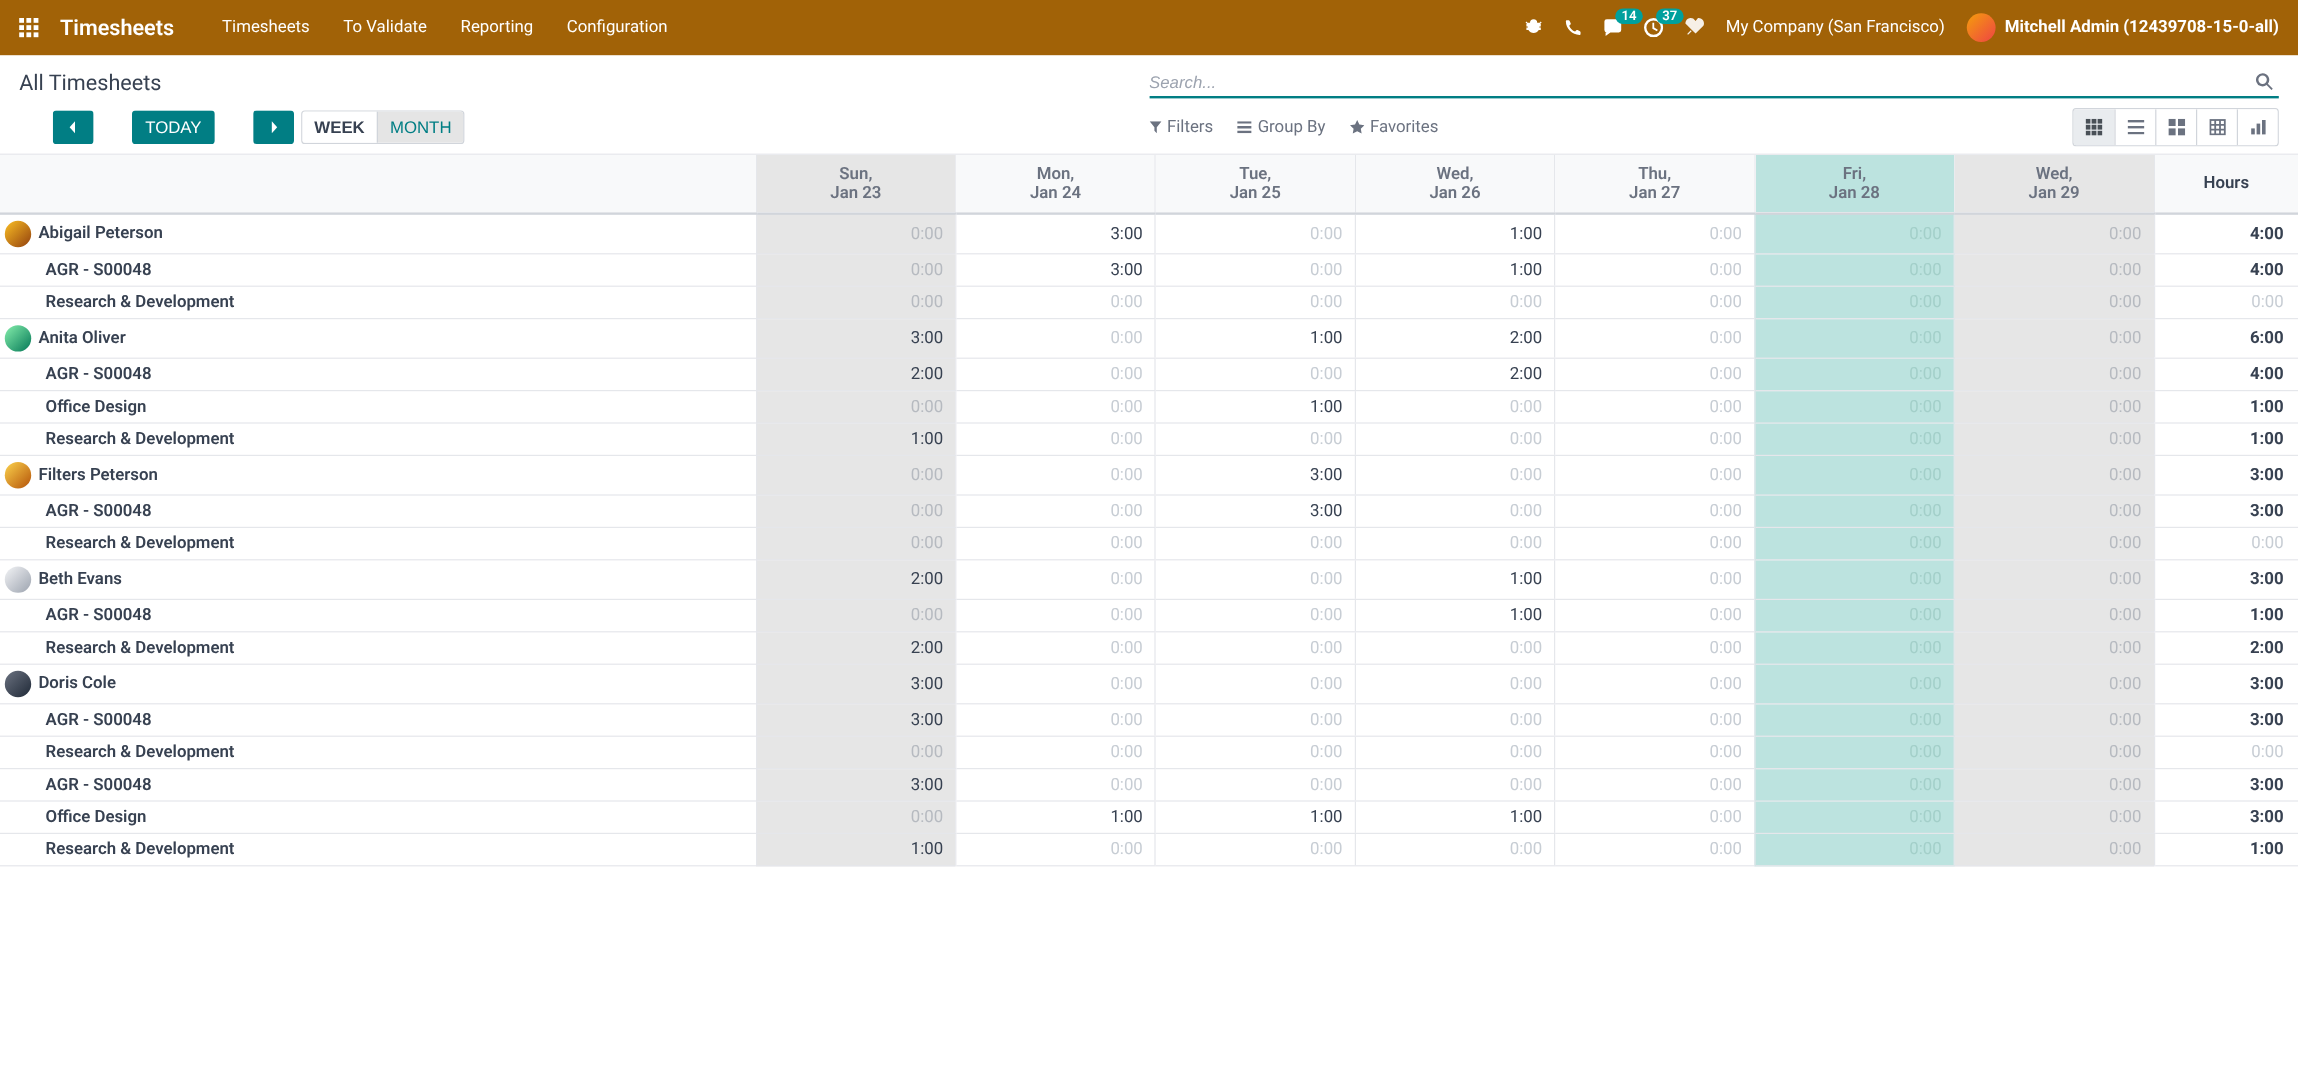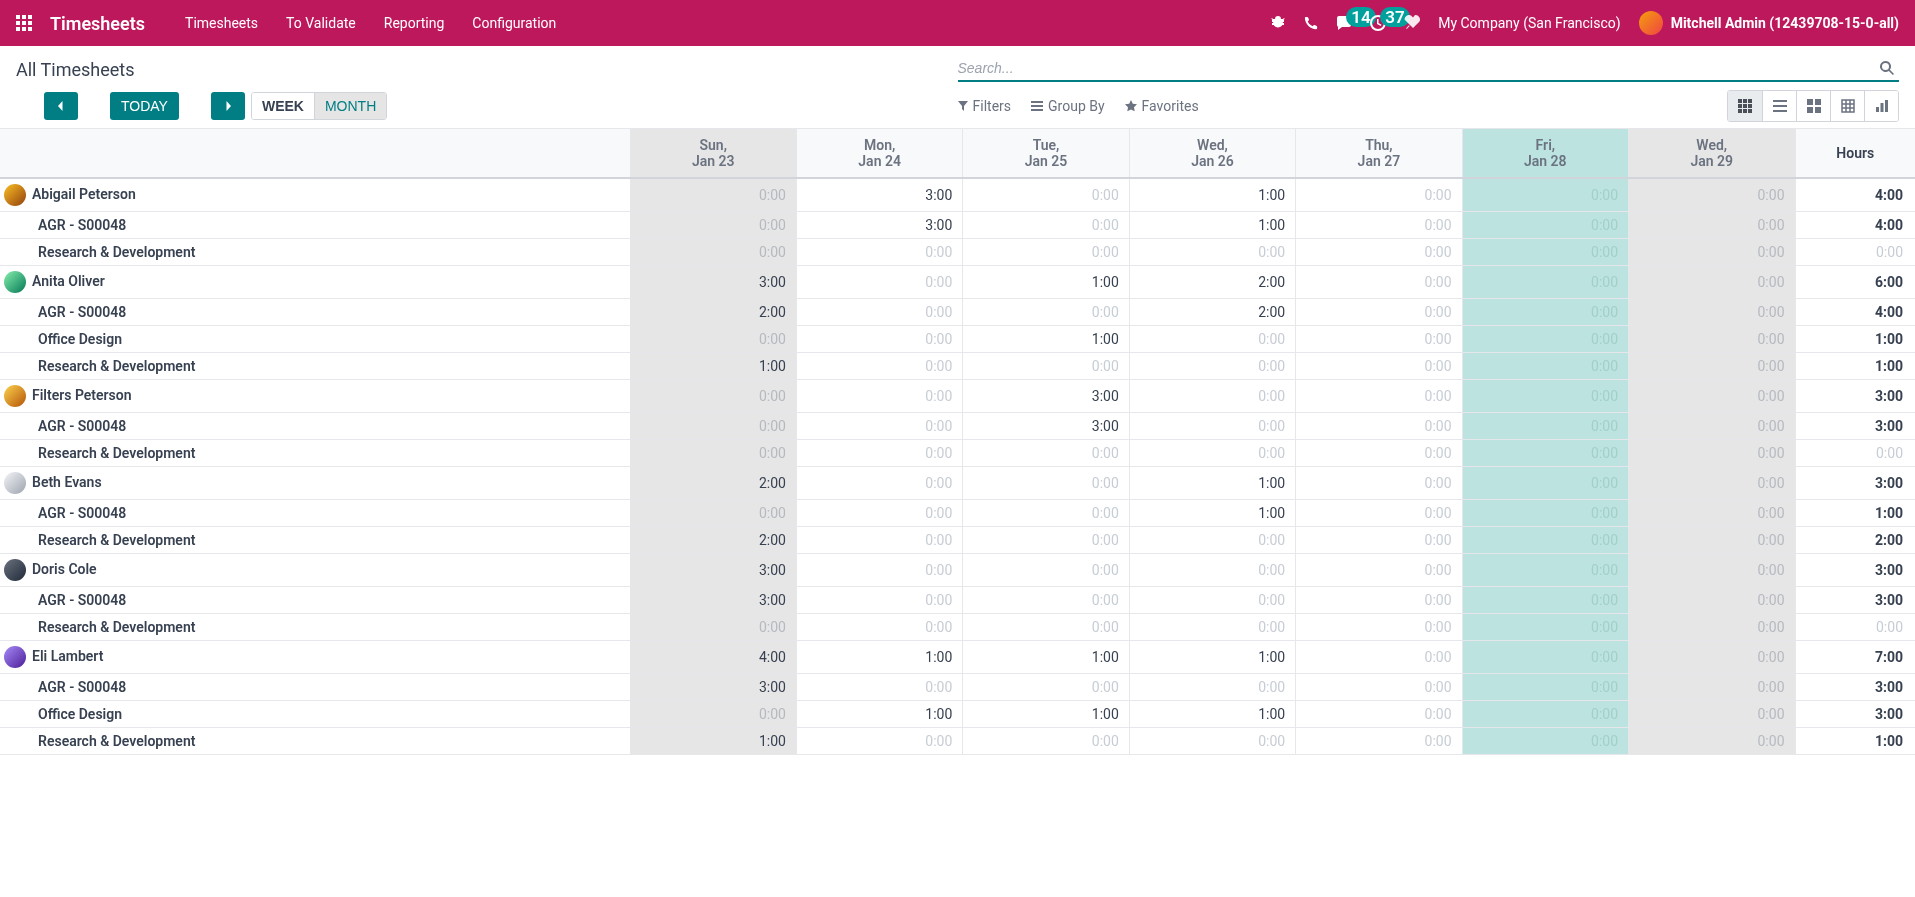--- a/index.html
+++ b/index.html
@@ -1,29 +1,29 @@
 <!DOCTYPE html>
 <html><head>
 <meta charset="utf-8">
 <style>
   * { box-sizing: border-box; margin: 0; padding: 0; }
   body { font-family: -apple-system, BlinkMacSystemFont, "Segoe UI", Roboto, Helvetica, Arial, sans-serif; font-size: 14px; color: #374151; overflow: hidden; }
   
   
-  .navbar { background: #be185d; height: 46px; display: flex; align-items: center; padding: 0 16px; color: #fff; }
+  .navbar { background: #a16207; height: 46px; display: flex; align-items: center; padding: 0 16px; color: #fff; }
   .nav-left { display: flex; align-items: center; gap: 18px; }
   .apps-icon { display: grid; grid-template-columns: repeat(3,4px); grid-template-rows: repeat(3,4px); gap: 2px; cursor: pointer; }
   .apps-icon span { background: #fff; width: 4px; height: 4px; }
   .brand { font-size: 18px; font-weight: 600; margin-right: 10px; }
   .nav-menu { display: flex; gap: 28px; margin-left: 12px; }
   .nav-menu a { color: #fff; text-decoration: none; font-size: 14px; cursor: pointer; }
   .nav-right { margin-left: auto; display: flex; align-items: center; gap: 18px; }
   .nav-icons { display: flex; align-items: center; gap: 18px; }
   .nav-icon { cursor: pointer; position: relative; color:#fff; }
-  .badge { position: absolute; top: -8px; left: 10px; background: #00a09d; color: #fff; font-size: 17px; padding: 0 5px; border-radius: 10px; font-weight: 600; }
+  .badge { position: absolute; top: -8px; left: 10px; background: #00a09d; color: #fff; font-size: 11px; padding: 0 5px; border-radius: 10px; font-weight: 600; }
   .company { cursor: pointer; }
   .user { display: flex; align-items: center; gap: 8px; cursor: pointer; font-weight: bold; }
   .avatar-sm { width: 24px; height: 24px; border-radius: 50%; background: linear-gradient(135deg,#f59e0b,#ef4444); display:inline-block; }
 
   
   .control-panel { padding: 10px 16px 0 16px; display: flex; flex-direction: column; gap: 8px; }
   .cp-row1 { display: flex; align-items: center; }
   .breadcrumb { font-size: 18px; color: #374151; }
   .search-wrap { margin-left: auto; flex: 0 0 50%; display: flex; align-items: center; border-bottom: 1px solid #9ca3af; }
   .search-wrap.focus { border-bottom: 2px solid #017e84; }
@@ -458,31 +458,20 @@
           <td class="cell zero col-unavail">0:00</td>
           <td class="cell zero ">0:00</td>
           <td class="cell zero ">0:00</td>
           <td class="cell zero ">0:00</td>
           <td class="cell zero ">0:00</td>
           <td class="cell zero col-today">0:00</td>
           <td class="cell zero col-unavail">0:00</td>
           <td class="total zero">0:00</td>
         </tr>
         <tr>
-          <td class="row-head indent-0"><span class="avatar" style="background: linear-gradient(135deg, rgb(167, 139, 250), rgb(76, 29, 149));"></span><span>Eli Lambert</span></td>
-          <td class="cell val col-unavail">4:00</td>
-          <td class="cell val ">1:00</td>
-          <td class="cell val ">1:00</td>
-          <td class="cell val ">1:00</td>
-          <td class="cell zero ">0:00</td>
-          <td class="cell zero col-today">0:00</td>
-          <td class="cell zero col-unavail">0:00</td>
-          <td class="total">7:00</td>
-        </tr>
-        <tr>
           <td class="row-head indent-1"><span>AGR - S00048</span></td>
           <td class="cell val col-unavail">3:00</td>
           <td class="cell zero ">0:00</td>
           <td class="cell zero ">0:00</td>
           <td class="cell zero ">0:00</td>
           <td class="cell zero ">0:00</td>
           <td class="cell zero col-today">0:00</td>
           <td class="cell zero col-unavail">0:00</td>
           <td class="total">3:00</td>
         </tr>

